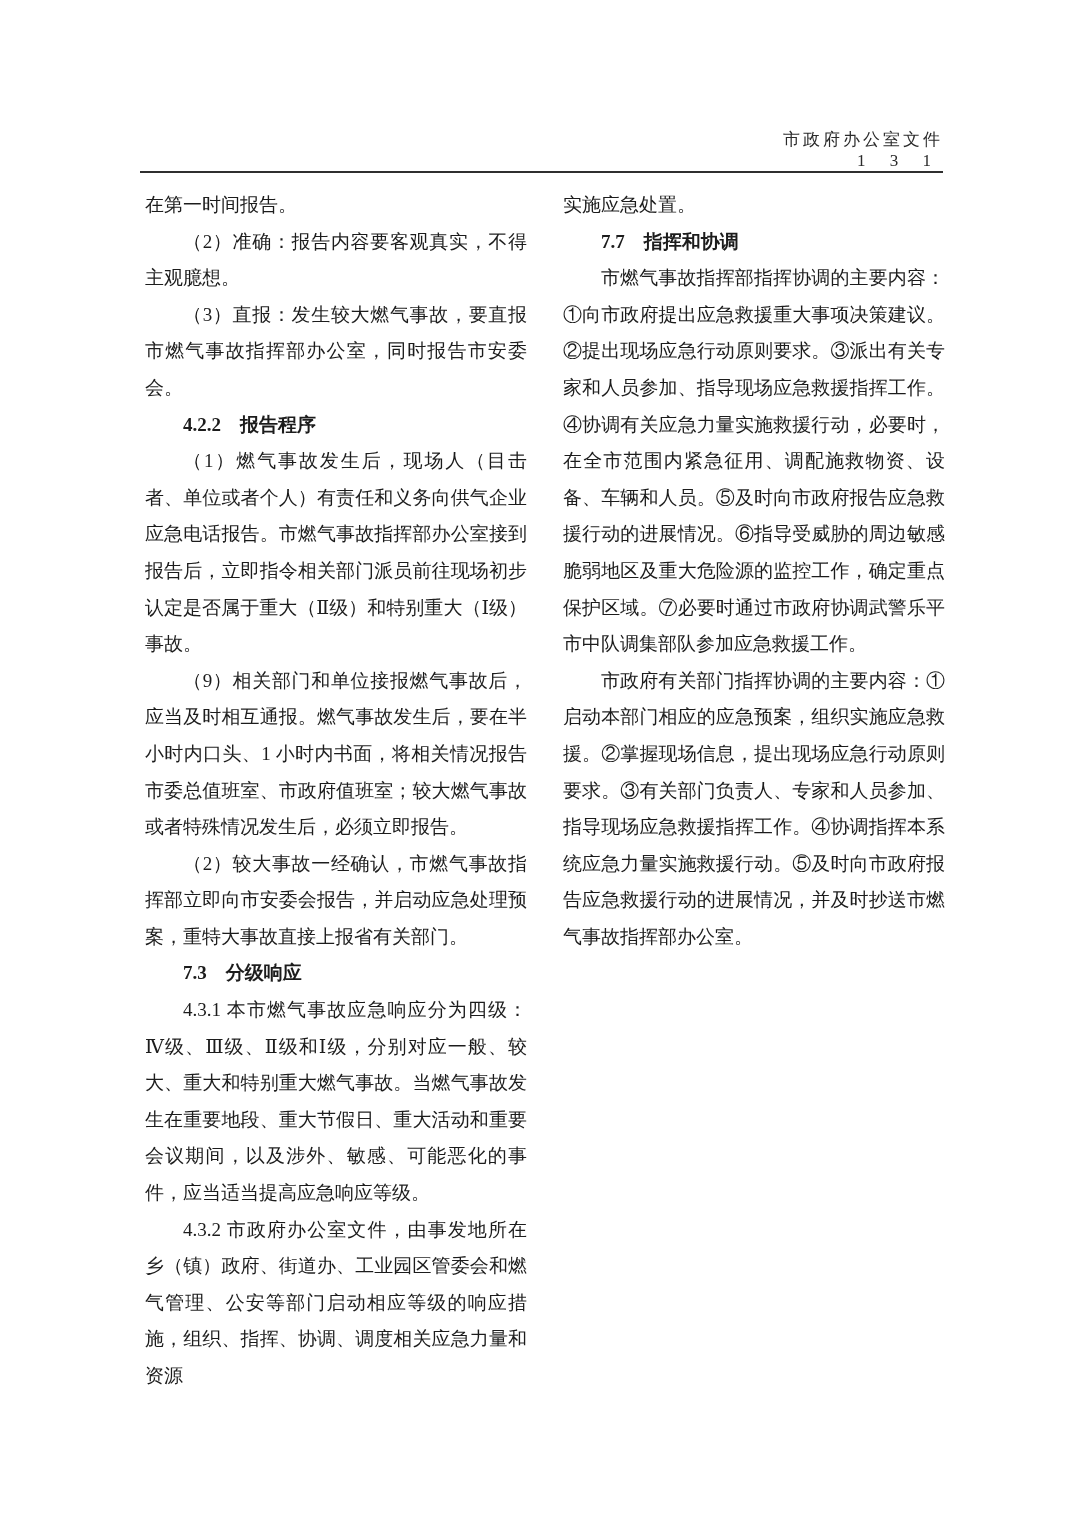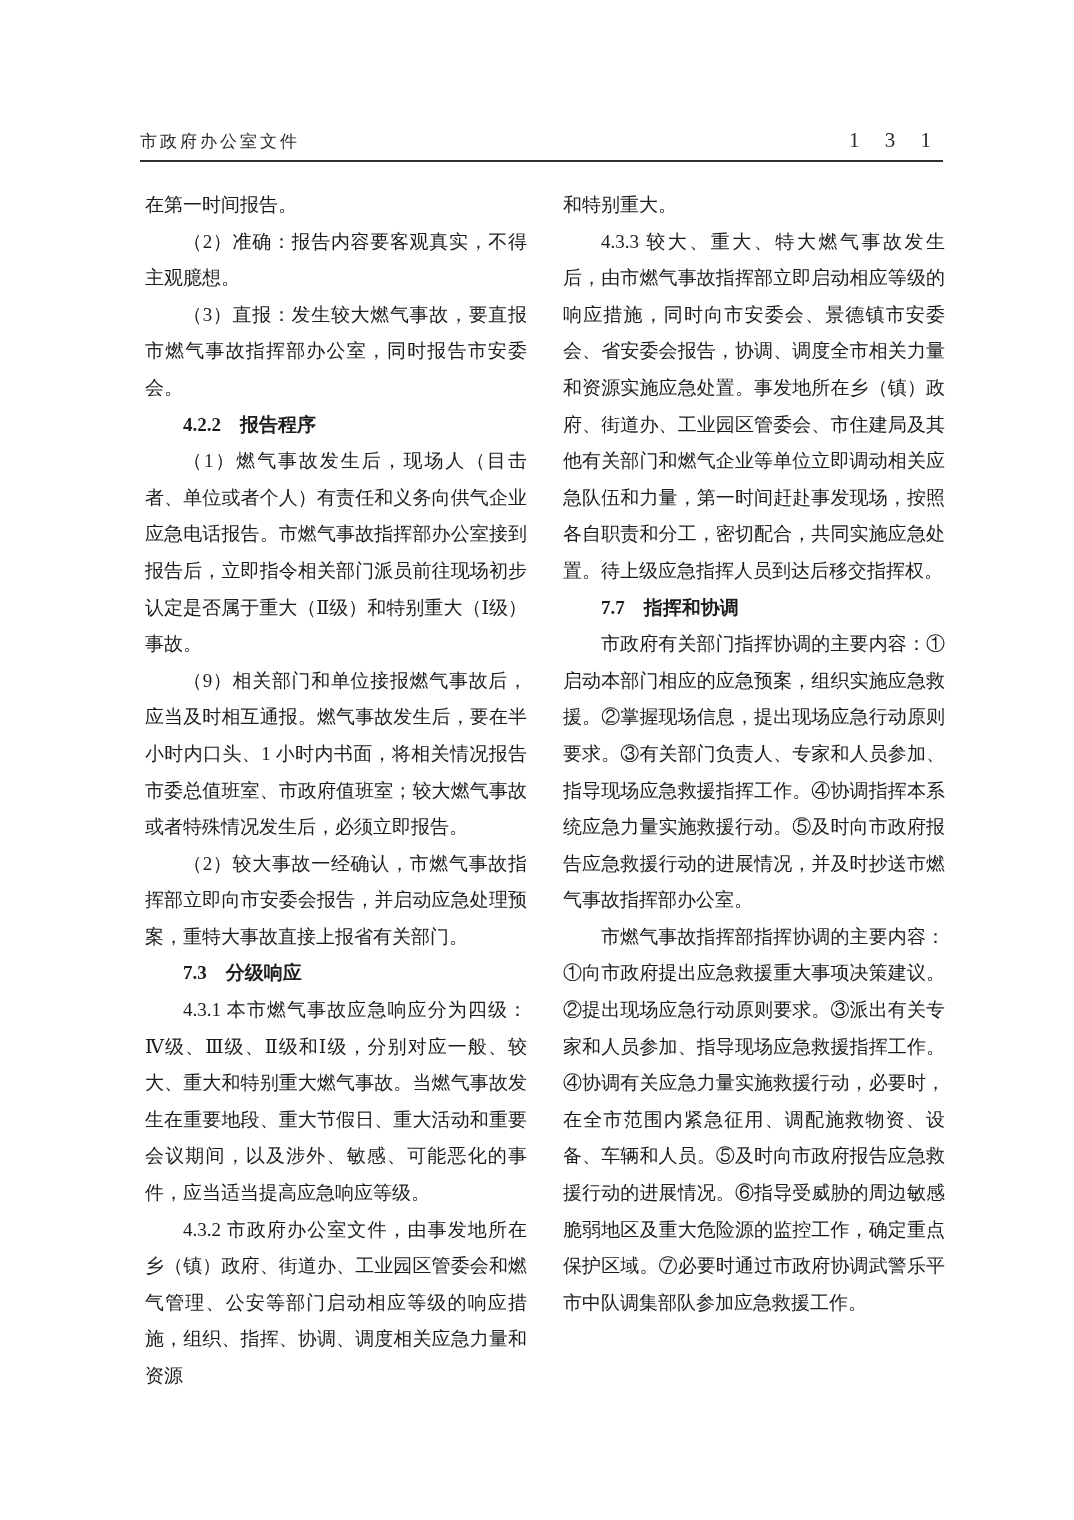--- a/index.html
+++ b/index.html
@@ -18,29 +18,29 @@
   }
   .page-header {
     position: absolute;
     left: 140px;
     top: 128px;
     width: 803px;
     display: flex;
     justify-content: space-between;
     align-items: flex-end;
     border-bottom: 2px solid #2f2f2f;
-    padding-bottom: 7px;
+    flex-direction: column;
   }
   .header-title {
     font-size: 17px;
     letter-spacing: 3px;
     color: #2b2b2b;
   }
   .page-number {
-    font-size: 21px;
+    font-size: 17px;
     letter-spacing: 10px;
     margin-right: 2px;
     color: #2b2b2b;
   }
   .columns {
     position: absolute;
     left: 145px;
     top: 187px;
     width: 800px;
     display: flex;
@@ -85,22 +85,21 @@
       <p class="section-heading">4.2.2　报告程序</p>
       <p>（1）燃气事故发生后，现场人（目击者、单位或者个人）有责任和义务向供气企业应急电话报告。市燃气事故指挥部办公室接到报告后，立即指令相关部门派员前往现场初步认定是否属于重大（Ⅱ级）和特别重大（Ⅰ级）事故。</p>
       <p>（9）相关部门和单位接报燃气事故后，应当及时相互通报。燃气事故发生后，要在半小时内口头、1 小时内书面，将相关情况报告市委总值班室、市政府值班室；较大燃气事故或者特殊情况发生后，必须立即报告。</p>
       <p>（2）较大事故一经确认，市燃气事故指挥部立即向市安委会报告，并启动应急处理预案，重特大事故直接上报省有关部门。</p>
       <p class="section-heading">7.3　分级响应</p>
       <p>4.3.1 本市燃气事故应急响应分为四级：Ⅳ级、Ⅲ级、Ⅱ级和Ⅰ级，分别对应一般、较大、重大和特别重大燃气事故。当燃气事故发生在重要地段、重大节假日、重大活动和重要会议期间，以及涉外、敏感、可能恶化的事件，应当适当提高应急响应等级。</p>
       <p>4.3.2 市政府办公室文件，由事发地所在乡（镇）政府、街道办、工业园区管委会和燃气管理、公安等部门启动相应等级的响应措施，组织、指挥、协调、调度相关应急力量和资源</p>
     </div>
 
     <div class="col">
-      <p class="cont">和特别重大。</p>
-      <p>4.3.3 较大、重大、特大燃气事故发生后，由市燃气事故指挥部立即启动相应等级的响应措施，同时向市安委会、景德镇市安委会、省安委会报告，协调、调度全市相关力量和资源实施应急处置。事发地所在乡（镇）政府、街道办、工业园区管委会、市住建局及其他有关部门和燃气企业等单位立即调动相关应急队伍和力量，第一时间赶赴事发现场，按照各自职责和分工，密切配合，共同实施应急处置。待上级应急指挥人员到达后移交指挥权。</p>
+      <p class="cont">实施应急处置。</p>
       <p class="section-heading">7.7　指挥和协调</p>
+      <p>市燃气事故指挥部指挥协调的主要内容：①向市政府提出应急救援重大事项决策建议。②提出现场应急行动原则要求。③派出有关专家和人员参加、指导现场应急救援指挥工作。④协调有关应急力量实施救援行动，必要时，在全市范围内紧急征用、调配施救物资、设备、车辆和人员。⑤及时向市政府报告应急救援行动的进展情况。⑥指导受威胁的周边敏感脆弱地区及重大危险源的监控工作，确定重点保护区域。⑦必要时通过市政府协调武警乐平市中队调集部队参加应急救援工作。</p>
       <p>市政府有关部门指挥协调的主要内容：①启动本部门相应的应急预案，组织实施应急救援。②掌握现场信息，提出现场应急行动原则要求。③有关部门负责人、专家和人员参加、指导现场应急救援指挥工作。④协调指挥本系统应急力量实施救援行动。⑤及时向市政府报告应急救援行动的进展情况，并及时抄送市燃气事故指挥部办公室。</p>
-      <p>市燃气事故指挥部指挥协调的主要内容：①向市政府提出应急救援重大事项决策建议。②提出现场应急行动原则要求。③派出有关专家和人员参加、指导现场应急救援指挥工作。④协调有关应急力量实施救援行动，必要时，在全市范围内紧急征用、调配施救物资、设备、车辆和人员。⑤及时向市政府报告应急救援行动的进展情况。⑥指导受威胁的周边敏感脆弱地区及重大危险源的监控工作，确定重点保护区域。⑦必要时通过市政府协调武警乐平市中队调集部队参加应急救援工作。</p>
     </div>
 
   </div>
 
 </div>
 
 </body></html>

